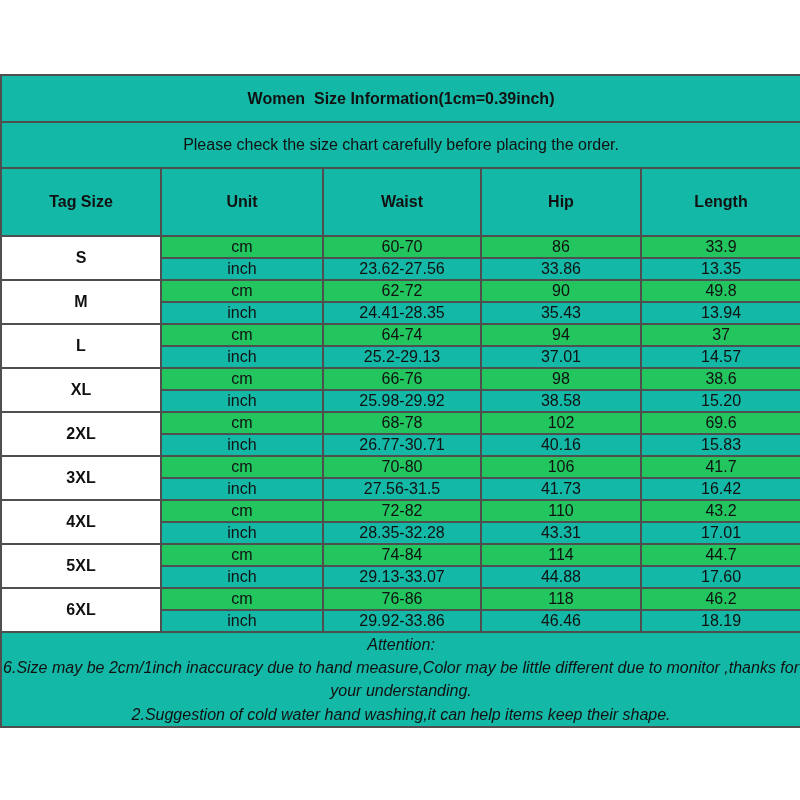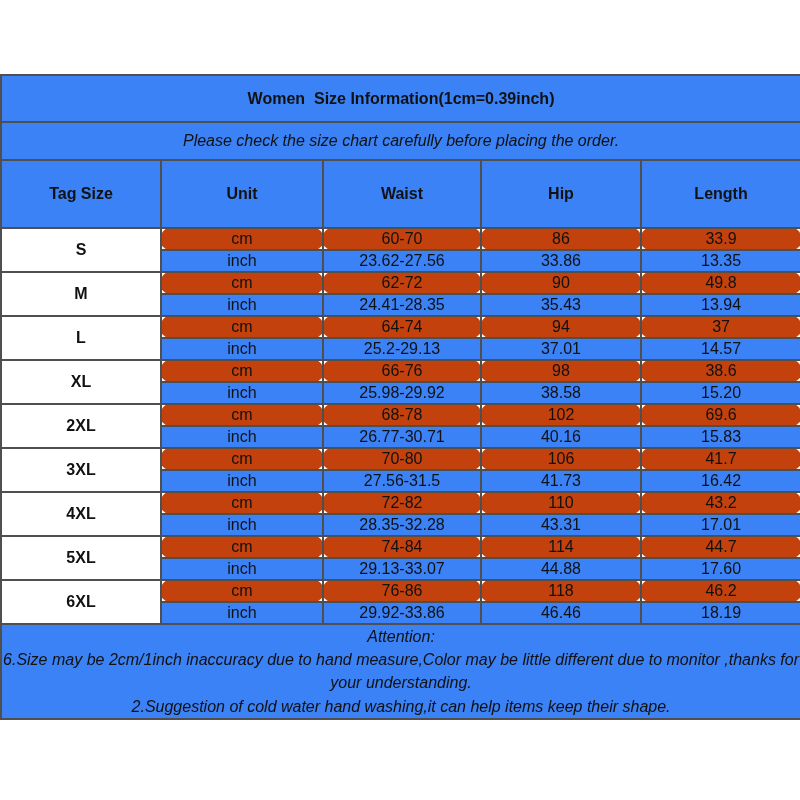--- a/index.html
+++ b/index.html
@@ -18,30 +18,30 @@
     table-layout: fixed;
   }
   table.size-chart td, table.size-chart th {
     border: 2px solid #4f4f4f;
     text-align: center;
     vertical-align: middle;
     padding: 0;
     font-size: 16px;
     overflow: hidden;
   }
-  .pink { background: #3b82f6; margin-top: 12px; }
-  .white { background: #c2410c; border-radius: 9px; }
+  .pink { background: #14b8a6; margin-top: 12px; }
+  .white { background: #22c55e; }
 
   td.title-cell {
     height: 47px;
     font-weight: bold;
     font-size: 17px;
     white-space: pre-wrap;
   }
-  td.subtitle-cell { height: 38px; font-size: 16px; font-style: italic; }
+  td.subtitle-cell { height: 46px; font-size: 16px; }
   th.col-header { height: 68px; font-weight: bold; font-size: 16px; }
   td.tag-cell { font-weight: bold; font-size: 18px; background: #ffffff; }
   tr.data-row td { height: 22px; line-height: 20px; }
   td.attention-cell {
     height: 93px;
     text-align: left;
     font-size: 16px;
     line-height: 1.45;
     padding: 4px 6px 4px 4px;
     vertical-align: top;

